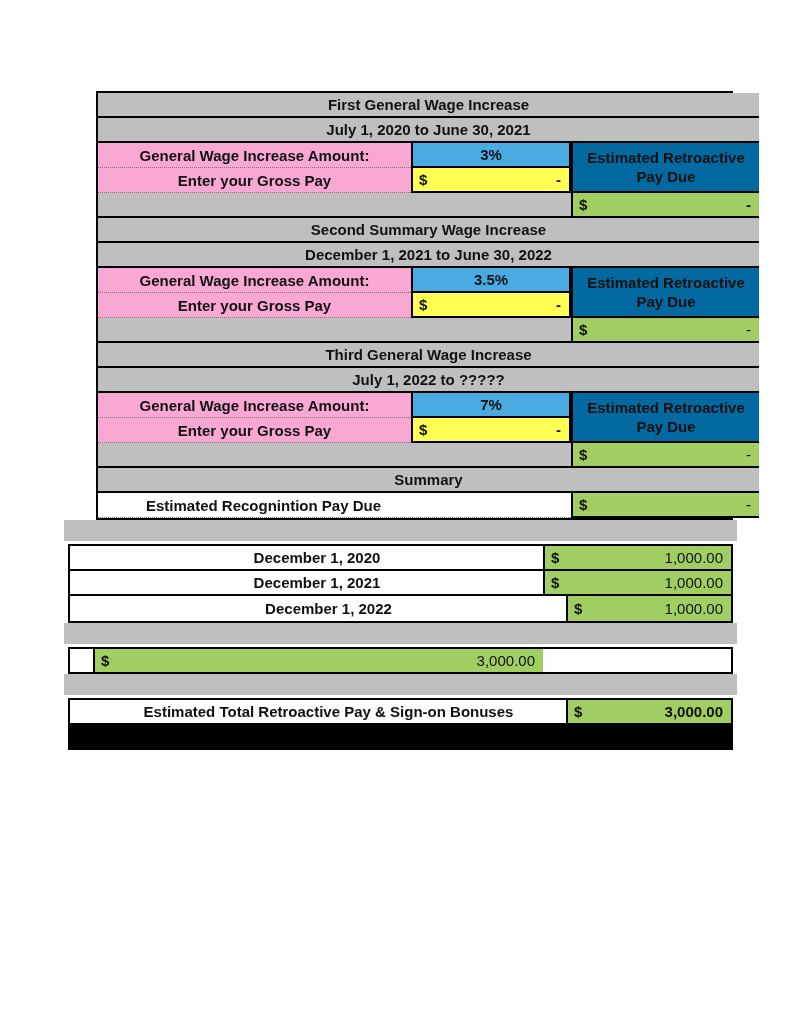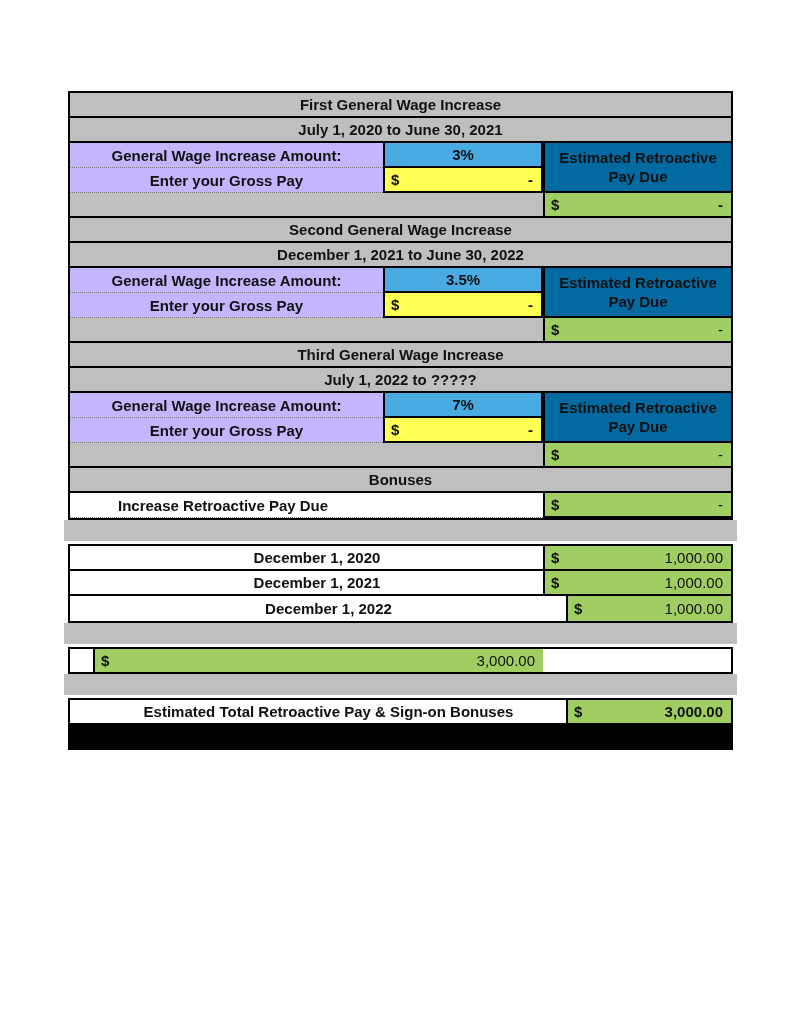--- a/index.html
+++ b/index.html
@@ -7,23 +7,23 @@
     font-family: "Liberation Sans", sans-serif; }
   .page { position: relative; width: 794px; height: 1023px; background: #fff; overflow: hidden; }
   .sheet { position: absolute; left: 68px; top: 91px; width: 665px; }
 
   
   .cell { display: flex; align-items: center; justify-content: center;
     font-size: 15px; font-weight: 700; color: #111; overflow: hidden; white-space: nowrap; }
 
   
   .main-grid { display: grid; grid-template-columns: 313px 160px 188px;
-    grid-auto-rows: 25px; border: 2px solid #000; background: #fff; }
+    grid-auto-rows: 25px; border: 2px solid #000; background: #fff; margin-left: 28px; }
   .hd { grid-column: 1 / -1; background: var(--gray, #BFBFBF); border-bottom: 2px solid #000; }
-  .lb { background: #c4b5fd; border-bottom: 1px dotted #777; }
+  .lb { background: #f9a8d4; border-bottom: 1px dotted #777; }
   .blue { background: var(--blue, #4AABE3); border-left: 2px solid #000;
     border-right: 2px solid #000; border-bottom: 2px solid #000; }
   .yellow { background: var(--yellow, #FFFF54); border-left: 2px solid #000;
     border-right: 2px solid #000; border-bottom: 2px solid #000; }
   .retro { grid-column: 3; grid-row: span 2; background: #0369a1; border-left: 2px solid #000;
     border-bottom: 2px solid #000; flex-direction: column; justify-content: center; line-height: 19px; }
   .fill { grid-column: 1 / 3; background: var(--gray, #BFBFBF); border-bottom: 2px solid #000; }
   .green { background: var(--green, #A1CE63); border-left: 2px solid #000; border-bottom: 2px solid #000; }
   .money { justify-content: space-between; padding: 0 8px 0 6px; }
   .money .amt { font-weight: 400; }
@@ -63,21 +63,21 @@
       <div class="cell yellow money">
         <span>$</span>
         <span>-</span>
       </div>
       <div class="cell fill"></div>
       <div class="cell green money bold-amt">
         <span>$</span>
         <span class="amt">-</span>
       </div>
 
-      <div class="cell hd">Second General Wage Increase</div>
+      <div class="cell hd">Second Summary Wage Increase</div>
       <div class="cell hd">December 1, 2021 to June 30, 2022</div>
       <div class="cell lb">General Wage Increase Amount:</div>
       <div class="cell blue">3.5%</div>
       <div class="cell retro">
         <span>Estimated Retroactive</span>
         <span>Pay Due</span>
       </div>
       <div class="cell lb">Enter your Gross Pay</div>
       <div class="cell yellow money">
         <span>$</span>
@@ -101,22 +101,22 @@
       <div class="cell yellow money">
         <span>$</span>
         <span>-</span>
       </div>
       <div class="cell fill"></div>
       <div class="cell green money">
         <span>$</span>
         <span class="amt">-</span>
       </div>
 
-      <div class="cell hd">Bonuses</div>
-      <div class="cell sum-label">Increase Retroactive Pay Due</div>
+      <div class="cell hd">Summary</div>
+      <div class="cell sum-label">Estimated Recognintion Pay Due</div>
       <div class="cell green money">
         <span>$</span>
         <span class="amt">-</span>
       </div>
     </div>
 
     <div class="band"></div>
 
     <div class="two-grid">
       <div class="cell date-lb">December 1, 2020</div>

